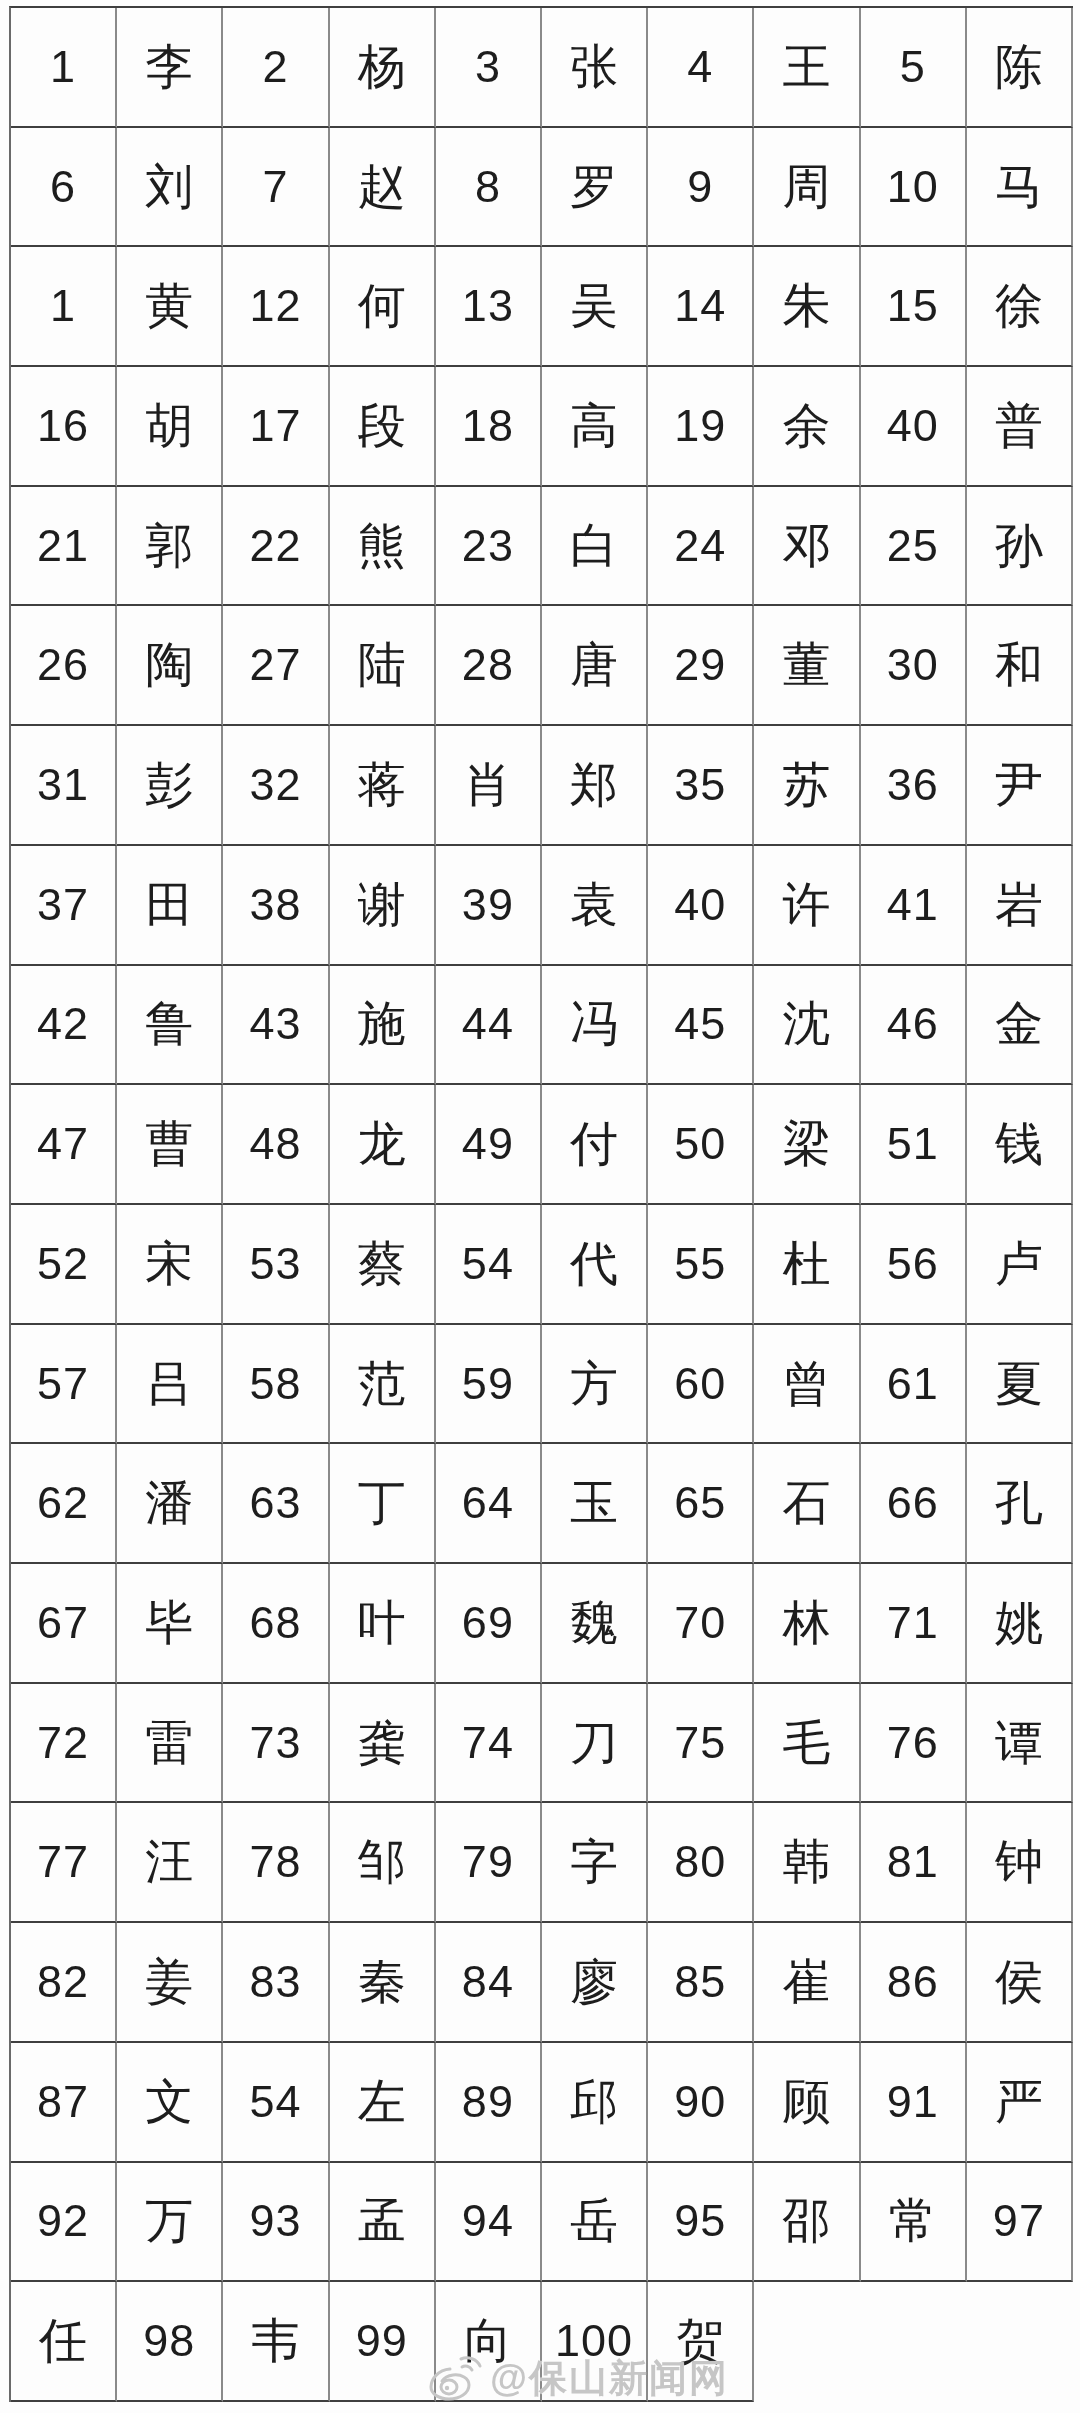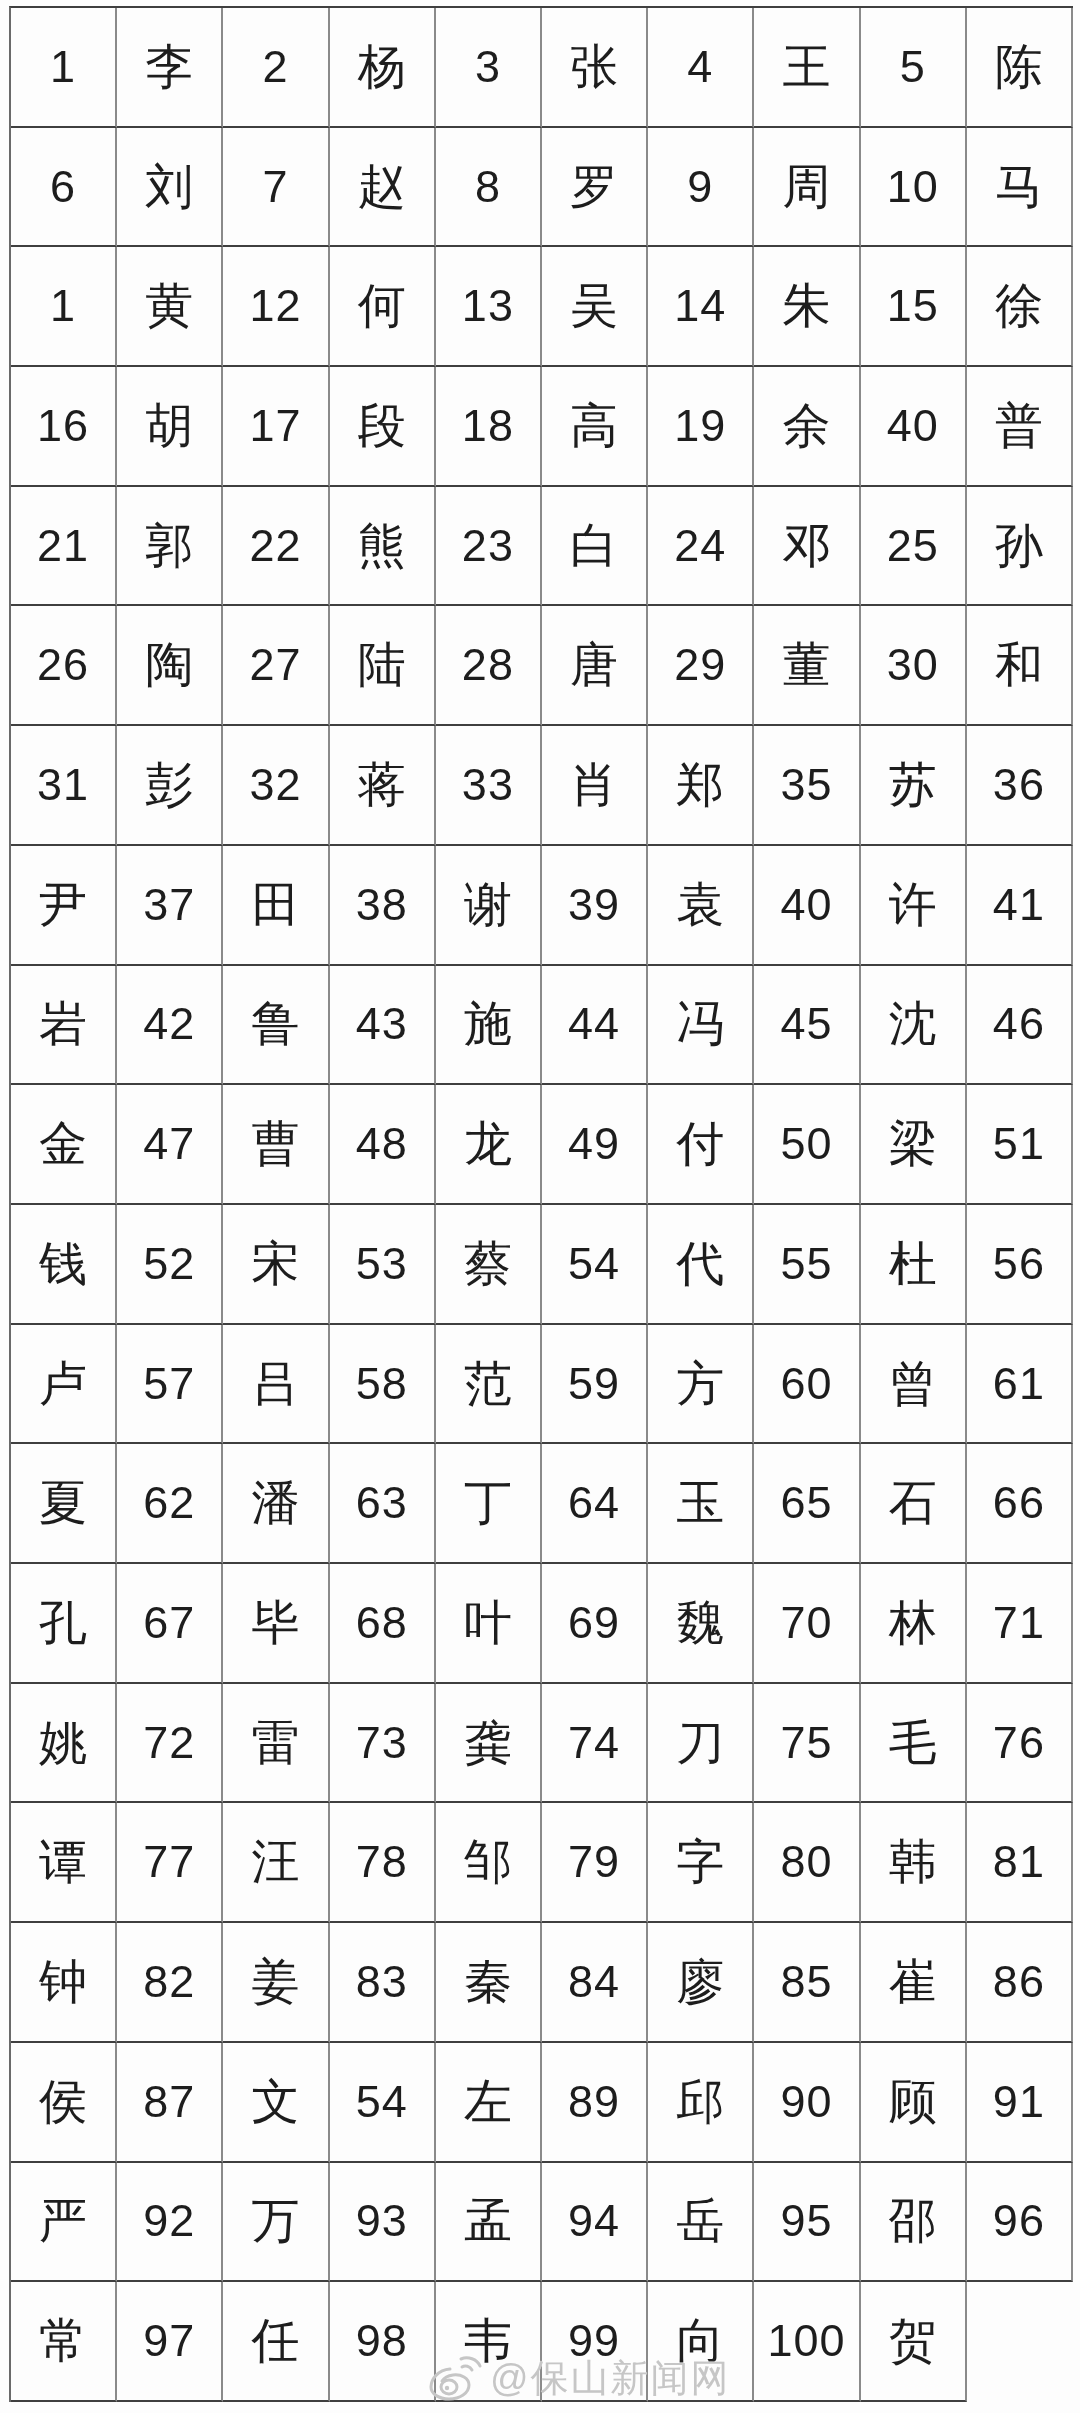--- a/index.html
+++ b/index.html
@@ -50,21 +50,21 @@
     height: 52px;
     display: flex;
     align-items: center;
     gap: 8px;
     color: #c6c6c6;
     text-shadow: 0 0 1px #ffffff;
     pointer-events: none;
   }
   .watermark .wm-text {
     font-size: 38px;
-    font-weight: normal;
+    font-weight: bold;
     letter-spacing: 2px;
     white-space: nowrap;
   }
   .watermark svg {
     display: block;
   }
 </style>
 </head>
 <body>
 
@@ -126,21 +126,20 @@
     <div class="cell num">28</div>
     <div class="cell surname">唐</div>
     <div class="cell num">29</div>
     <div class="cell surname">董</div>
     <div class="cell num">30</div>
     <div class="cell surname">和</div>
     <div class="cell num">31</div>
     <div class="cell surname">彭</div>
     <div class="cell num">32</div>
     <div class="cell surname">蒋</div>
-    <div class="cell num">33</div>
     <div class="cell surname">肖</div>
     <div class="cell surname">郑</div>
     <div class="cell num">35</div>
     <div class="cell surname">苏</div>
     <div class="cell num">36</div>
     <div class="cell surname">尹</div>
     <div class="cell num">37</div>
     <div class="cell surname">田</div>
     <div class="cell num">38</div>
     <div class="cell surname">谢</div>
@@ -251,21 +250,20 @@
     <div class="cell num">91</div>
     <div class="cell surname">严</div>
     <div class="cell num">92</div>
     <div class="cell surname">万</div>
     <div class="cell num">93</div>
     <div class="cell surname">孟</div>
     <div class="cell num">94</div>
     <div class="cell surname">岳</div>
     <div class="cell num">95</div>
     <div class="cell surname">邵</div>
-    <div class="cell num">96</div>
     <div class="cell surname">常</div>
     <div class="cell num">97</div>
     <div class="cell surname">任</div>
     <div class="cell num">98</div>
     <div class="cell surname">韦</div>
     <div class="cell num">99</div>
     <div class="cell surname">向</div>
     <div class="cell num">100</div>
     <div class="cell surname">贺</div>
   </div>

